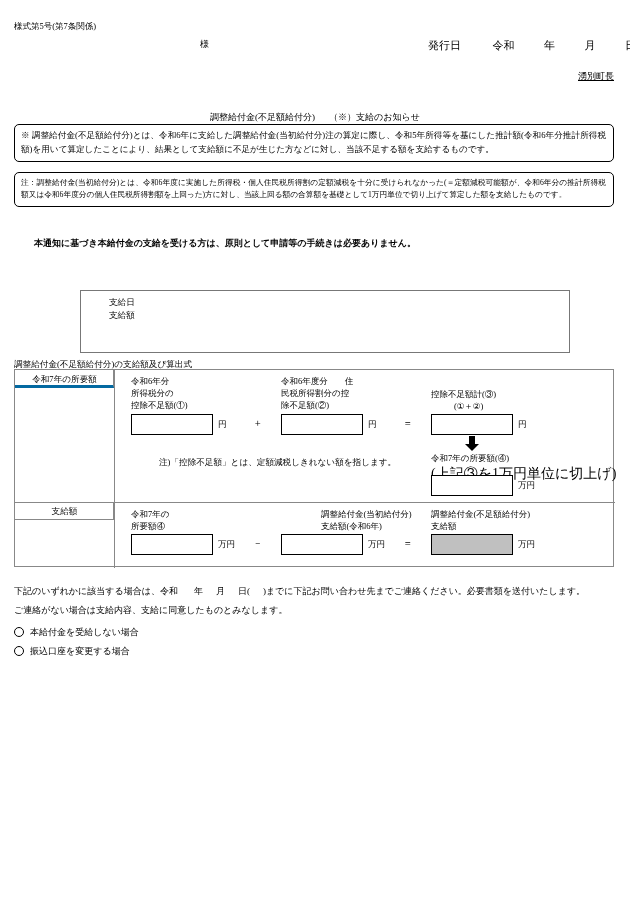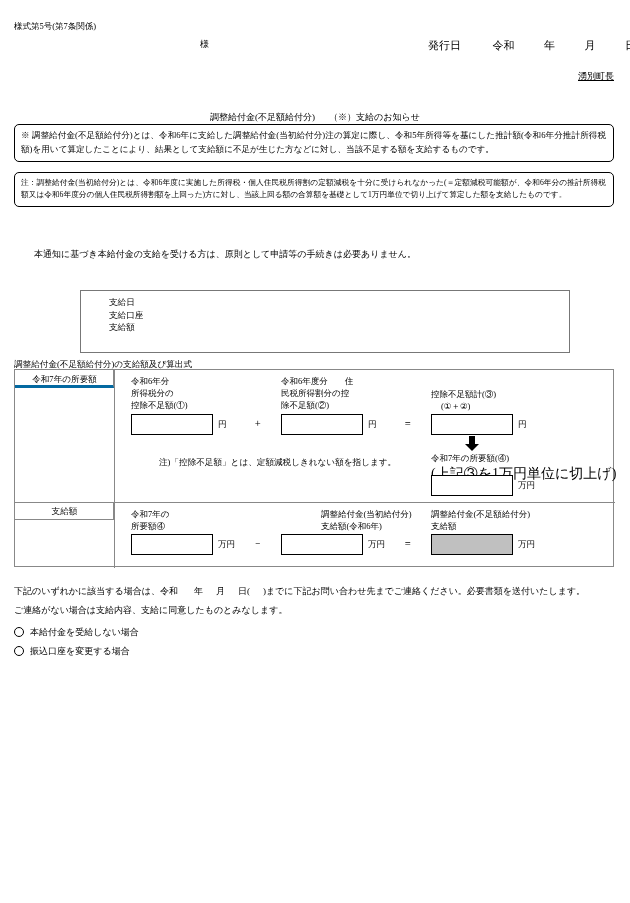--- a/index.html
+++ b/index.html
@@ -83,21 +83,21 @@
 
   
   .para {
     position: absolute;
     left: 34px;
     width: 582px;
     font-size: 9px;
     white-space: nowrap;
   }
   .para-1 { top: 233px; }
-  .para-2 { top: 248px; }
+  .para-2 { top: 237px; font-weight: bold; }
 
   
   .pay-box {
     position: absolute;
     left: 80px; top: 290px;
     width: 490px;
     height: 63px;
     box-sizing: border-box;
     border: 1px solid #777;
     padding: 5px 0 0 28px;
@@ -285,21 +285,20 @@
   </div>
 
   <div class="note-box note-sub">
     <span>注：調整給付金(当初給付分)とは、令和6年度に実施した所得税・個人住民税所得割の定額減税を十分に受けられなかった(＝定額減税可能額が、令和6年分の推計所得税額又は令和6年度分の個人住民税所得割額を上回った)方に対し、当該上回る額の合算額を基礎として1万円単位で切り上げて算定した額を支給したものです。</span>
   </div>
 
   <div class="para para-2">本通知に基づき本給付金の支給を受ける方は、原則として申請等の手続きは必要ありません。</div>
 
   <div class="pay-box">
     <div>支給日</div>
-    <div>支給口座</div>
     <div>支給額</div>
   </div>
 
   <div class="calc-heading">調整給付金(不足額給付分)の支給額及び算出式</div>
 
   <div class="calc-table">
 
     <div class="row-divider"></div>
 
     <div class="lbl-cell-1">
@@ -318,21 +317,21 @@
 
     <div class="col-head" style="left:266px; top:5px;">
       <div>令和6年度分　　住</div>
       <div>民税所得割分の控</div>
       <div>除不足額(②)</div>
     </div>
     <div class="amount-box" style="left:266px; top:44px;"></div>
     <div class="unit" style="left:353px; top:48px;">円</div>
     <div class="op" style="left:388px; top:47px;">＝</div>
 
-    <div class="col-head" style="left:416px; top:18px;">
+    <div class="col-head" style="left:416px; top:18px;text-align:center;">
       <div>控除不足額計(③)</div>
       <div style="padding-left:10px;">(①＋②)</div>
     </div>
     <div class="amount-box" style="left:416px; top:44px;"></div>
     <div class="unit" style="left:503px; top:48px;">円</div>
 
     <div class="arrow-shaft" style="left:454px; top:66px;"></div>
     <div class="arrow-head" style="left:450px; top:74px;"></div>
 
     <div class="calc-note" style="left:144px; top:86px;">注)「控除不足額」とは、定額減税しきれない額を指します。</div>

